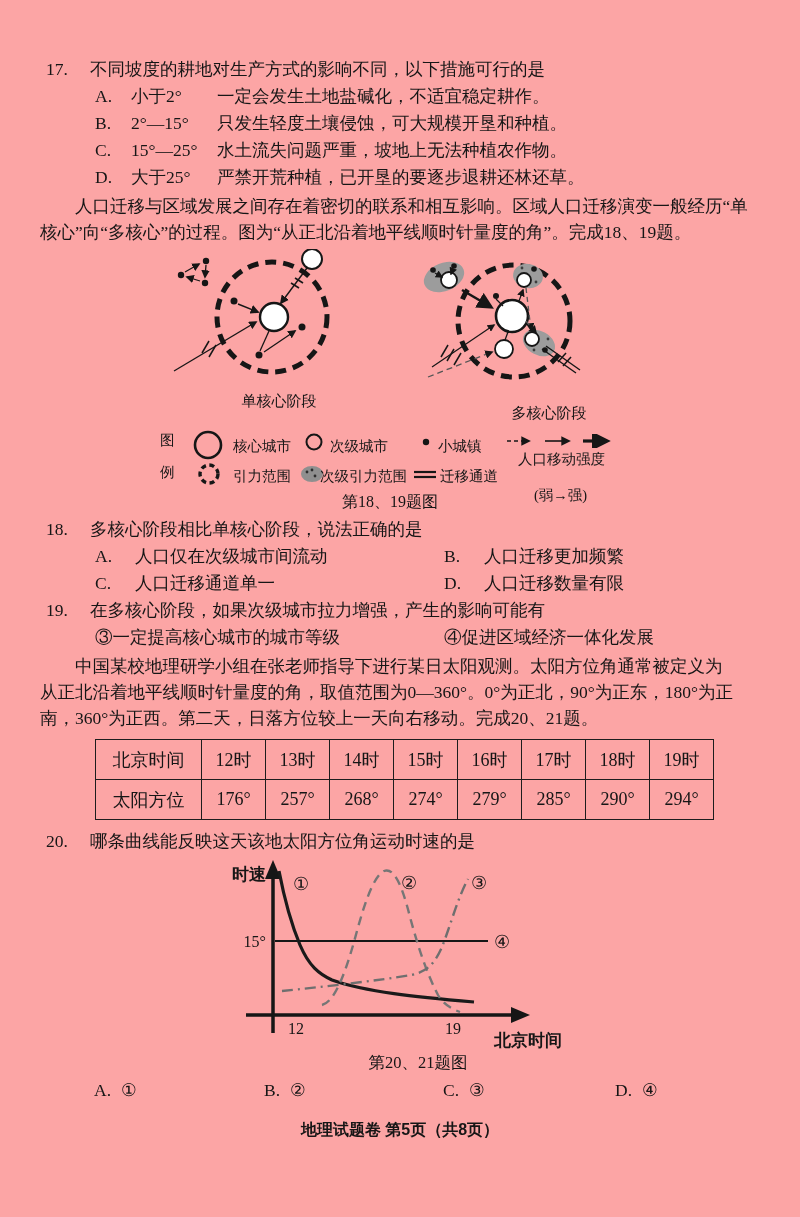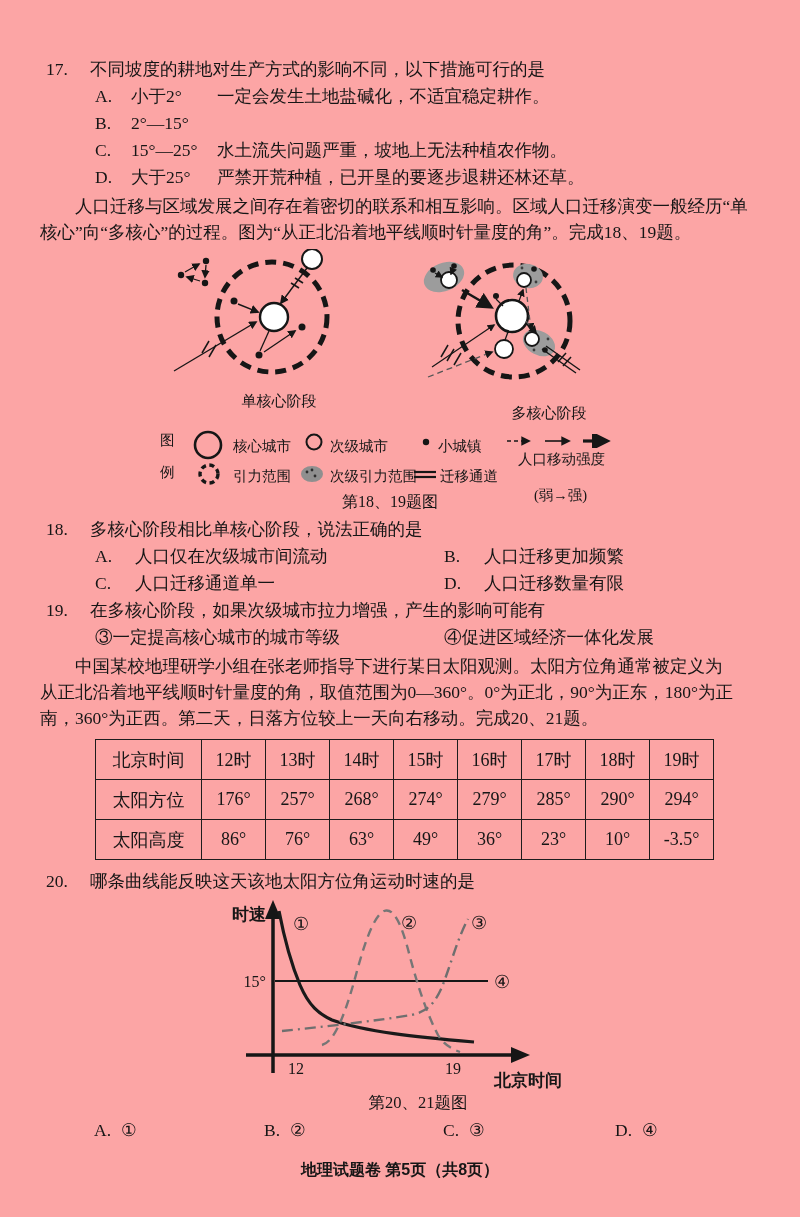--- a/index.html
+++ b/index.html
@@ -49,20 +49,21 @@
     <span>不同坡度的耕地对生产方式的影响不同，以下措施可行的是</span>
   </div>
   <div class="row opt17">
     <span class="lab">A.</span>
     <span class="rng">小于2°</span>
     <span>一定会发生土地盐碱化，不适宜稳定耕作。</span>
   </div>
   <div class="row opt17">
     <span class="lab">B.</span>
     <span class="rng">2°—15°</span>
+    <span>只发生轻度土壤侵蚀，可大规模开垦和种植。</span>
   </div>
   <div class="row opt17">
     <span class="lab">C.</span>
     <span class="rng">15°—25°</span>
     <span>水土流失问题严重，坡地上无法种植农作物。</span>
   </div>
   <div class="row opt17">
     <span class="lab">D.</span>
     <span class="rng">大于25°</span>
     <span>严禁开荒种植，已开垦的要逐步退耕还林还草。</span>
@@ -172,21 +173,21 @@
       <circle cx="10" cy="10" r="7.5" fill="none" stroke="#161616" stroke-width="2"></circle>
     </svg>
     <div class="li" style="left:330px;top:8px">次级城市</div>
 
     <svg class="li" style="left:298px;top:34px" width="28" height="20">
       <ellipse cx="14" cy="10" rx="11" ry="8" fill="#8f8f8f"></ellipse>
       <circle cx="9" cy="8" r="1.4" fill="#2e2e2e"></circle>
         <circle cx="17" cy="12" r="1.4" fill="#2e2e2e"></circle>
         <circle cx="14" cy="6" r="1.4" fill="#2e2e2e"></circle>
     </svg>
-    <div class="li" style="left:330px;top:38px">次级引力范围</div>
+    <div class="li" style="left:320px;top:38px">次级引力范围</div>
 
     <svg class="li" style="left:420px;top:6px" width="12" height="12">
       <circle cx="6" cy="6" r="3.2" fill="#161616"></circle>
     </svg>
     <div class="li" style="left:438px;top:8px">小城镇</div>
 
     <svg class="li" style="left:412px;top:38px" width="26" height="14">
       <line x1="2" y1="4" x2="24" y2="4" stroke="#161616" stroke-width="2.2"></line>
       <line x1="2" y1="9" x2="24" y2="9" stroke="#161616" stroke-width="2.2"></line>
     </svg>
@@ -265,31 +266,20 @@
       <td class="hcol">太阳方位</td>
       <td>176°</td>
       <td>257°</td>
       <td>268°</td>
       <td>274°</td>
       <td>279°</td>
       <td>285°</td>
       <td>290°</td>
       <td>294°</td>
     </tr>
-    <tr>
-      <td class="hcol">太阳高度</td>
-      <td>86°</td>
-      <td>76°</td>
-      <td>63°</td>
-      <td>49°</td>
-      <td>36°</td>
-      <td>23°</td>
-      <td>10°</td>
-      <td>-3.5°</td>
-    </tr>
   </tbody>
     </table>
 
   <div class="row stem" style="margin-top:8px">
     <span class="num">20.</span>
     <span>哪条曲线能反映这天该地太阳方位角运动时速的是</span>
   </div>
 
   <div class="chartwrap">
     <svg width="384" height="192" viewBox="0 0 384 192">

